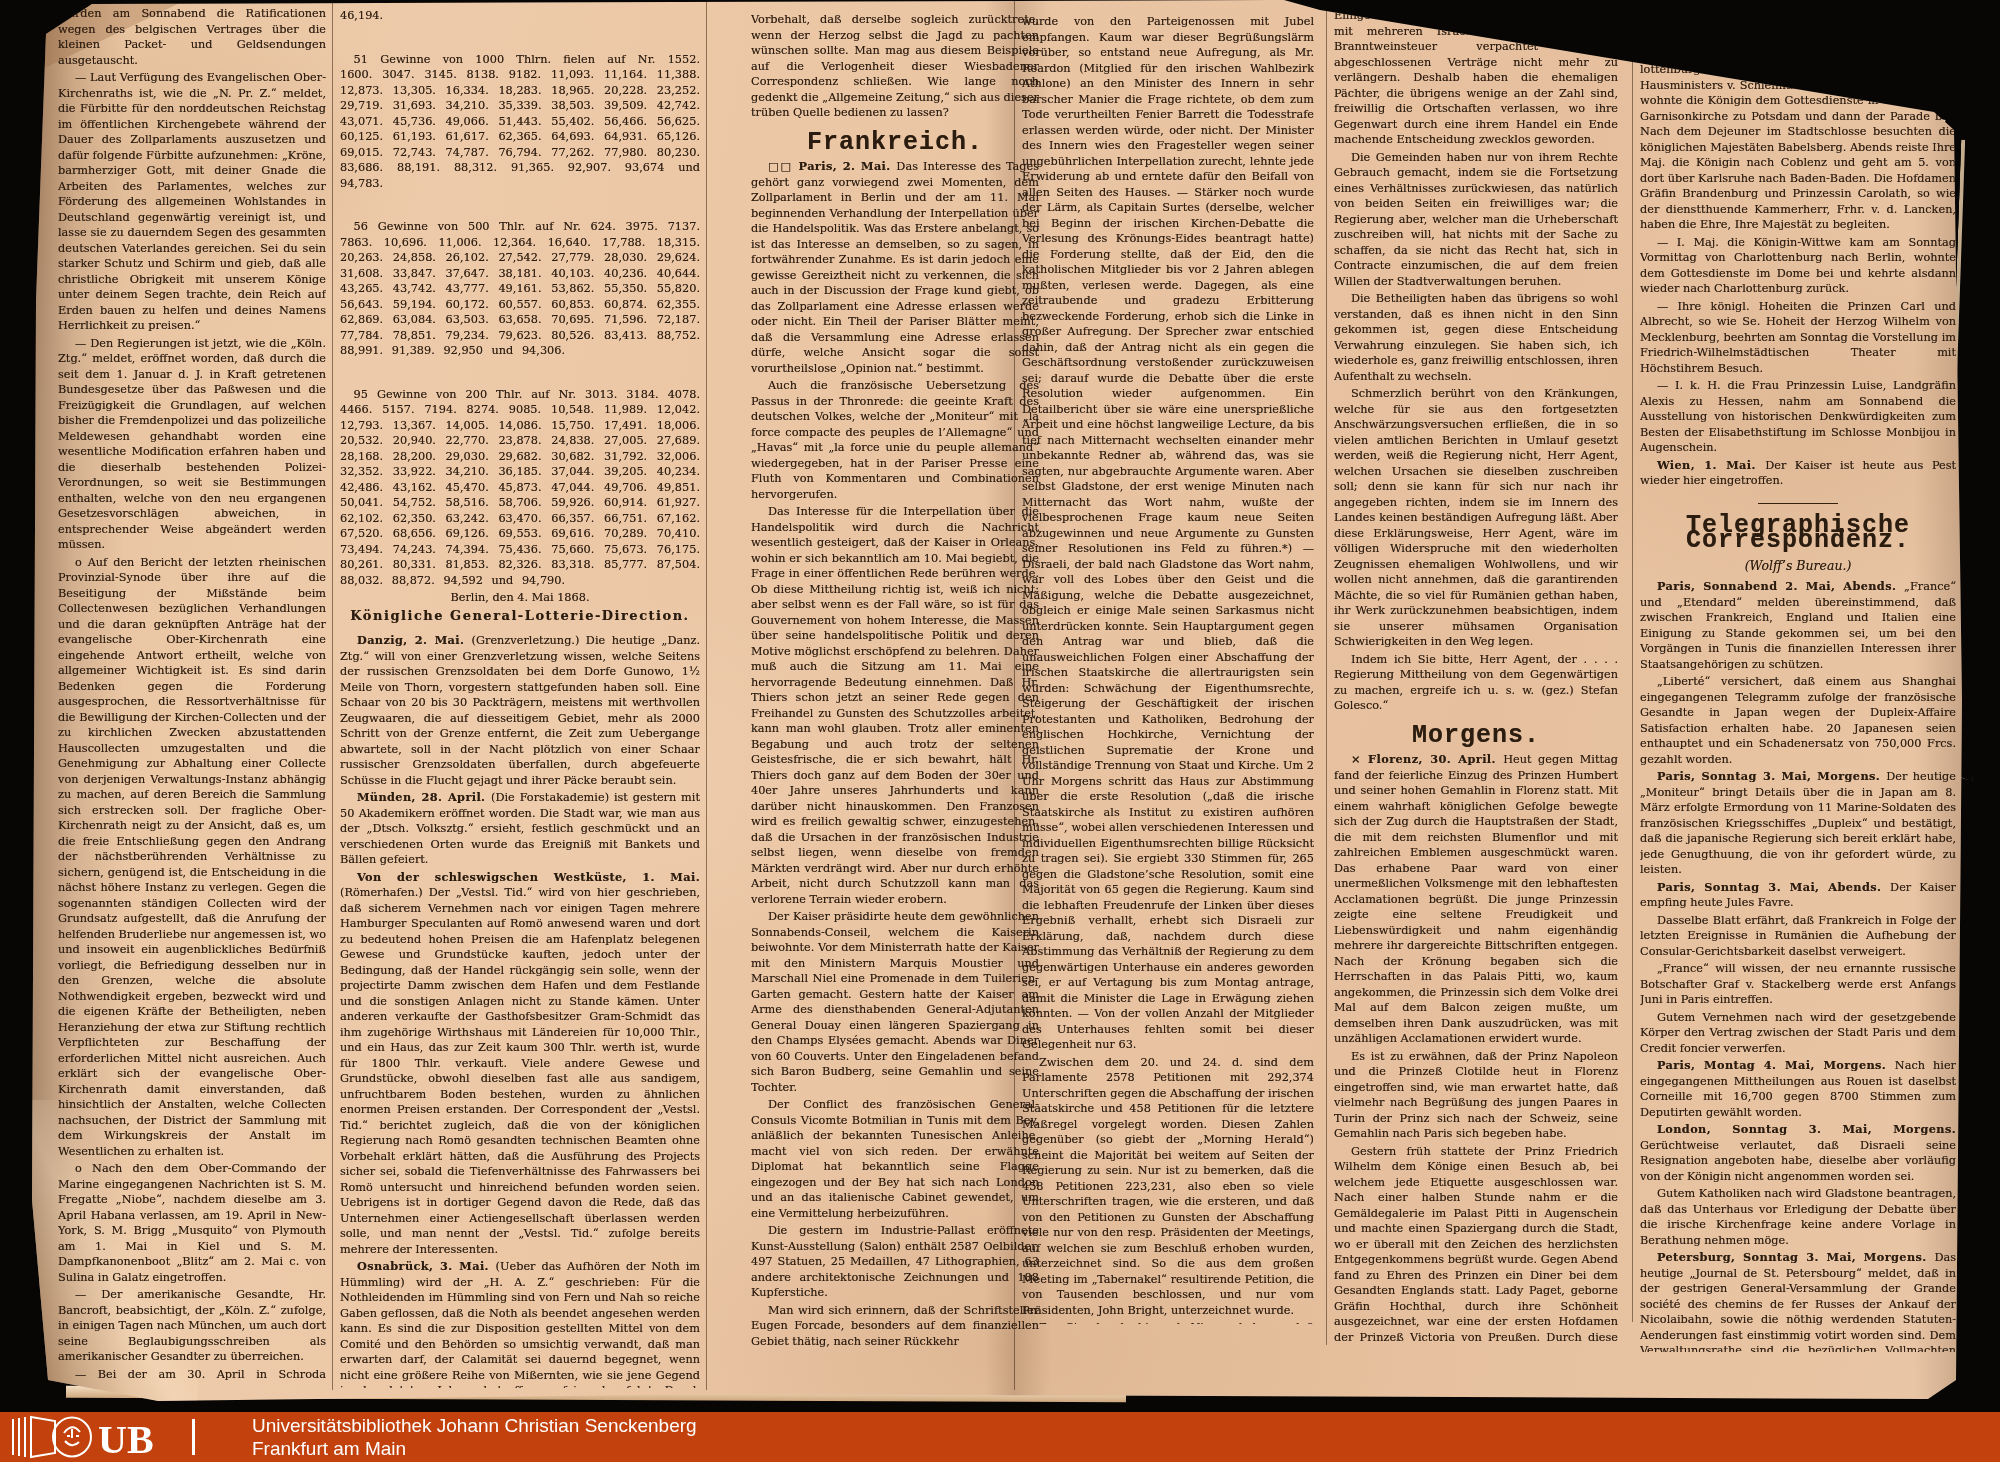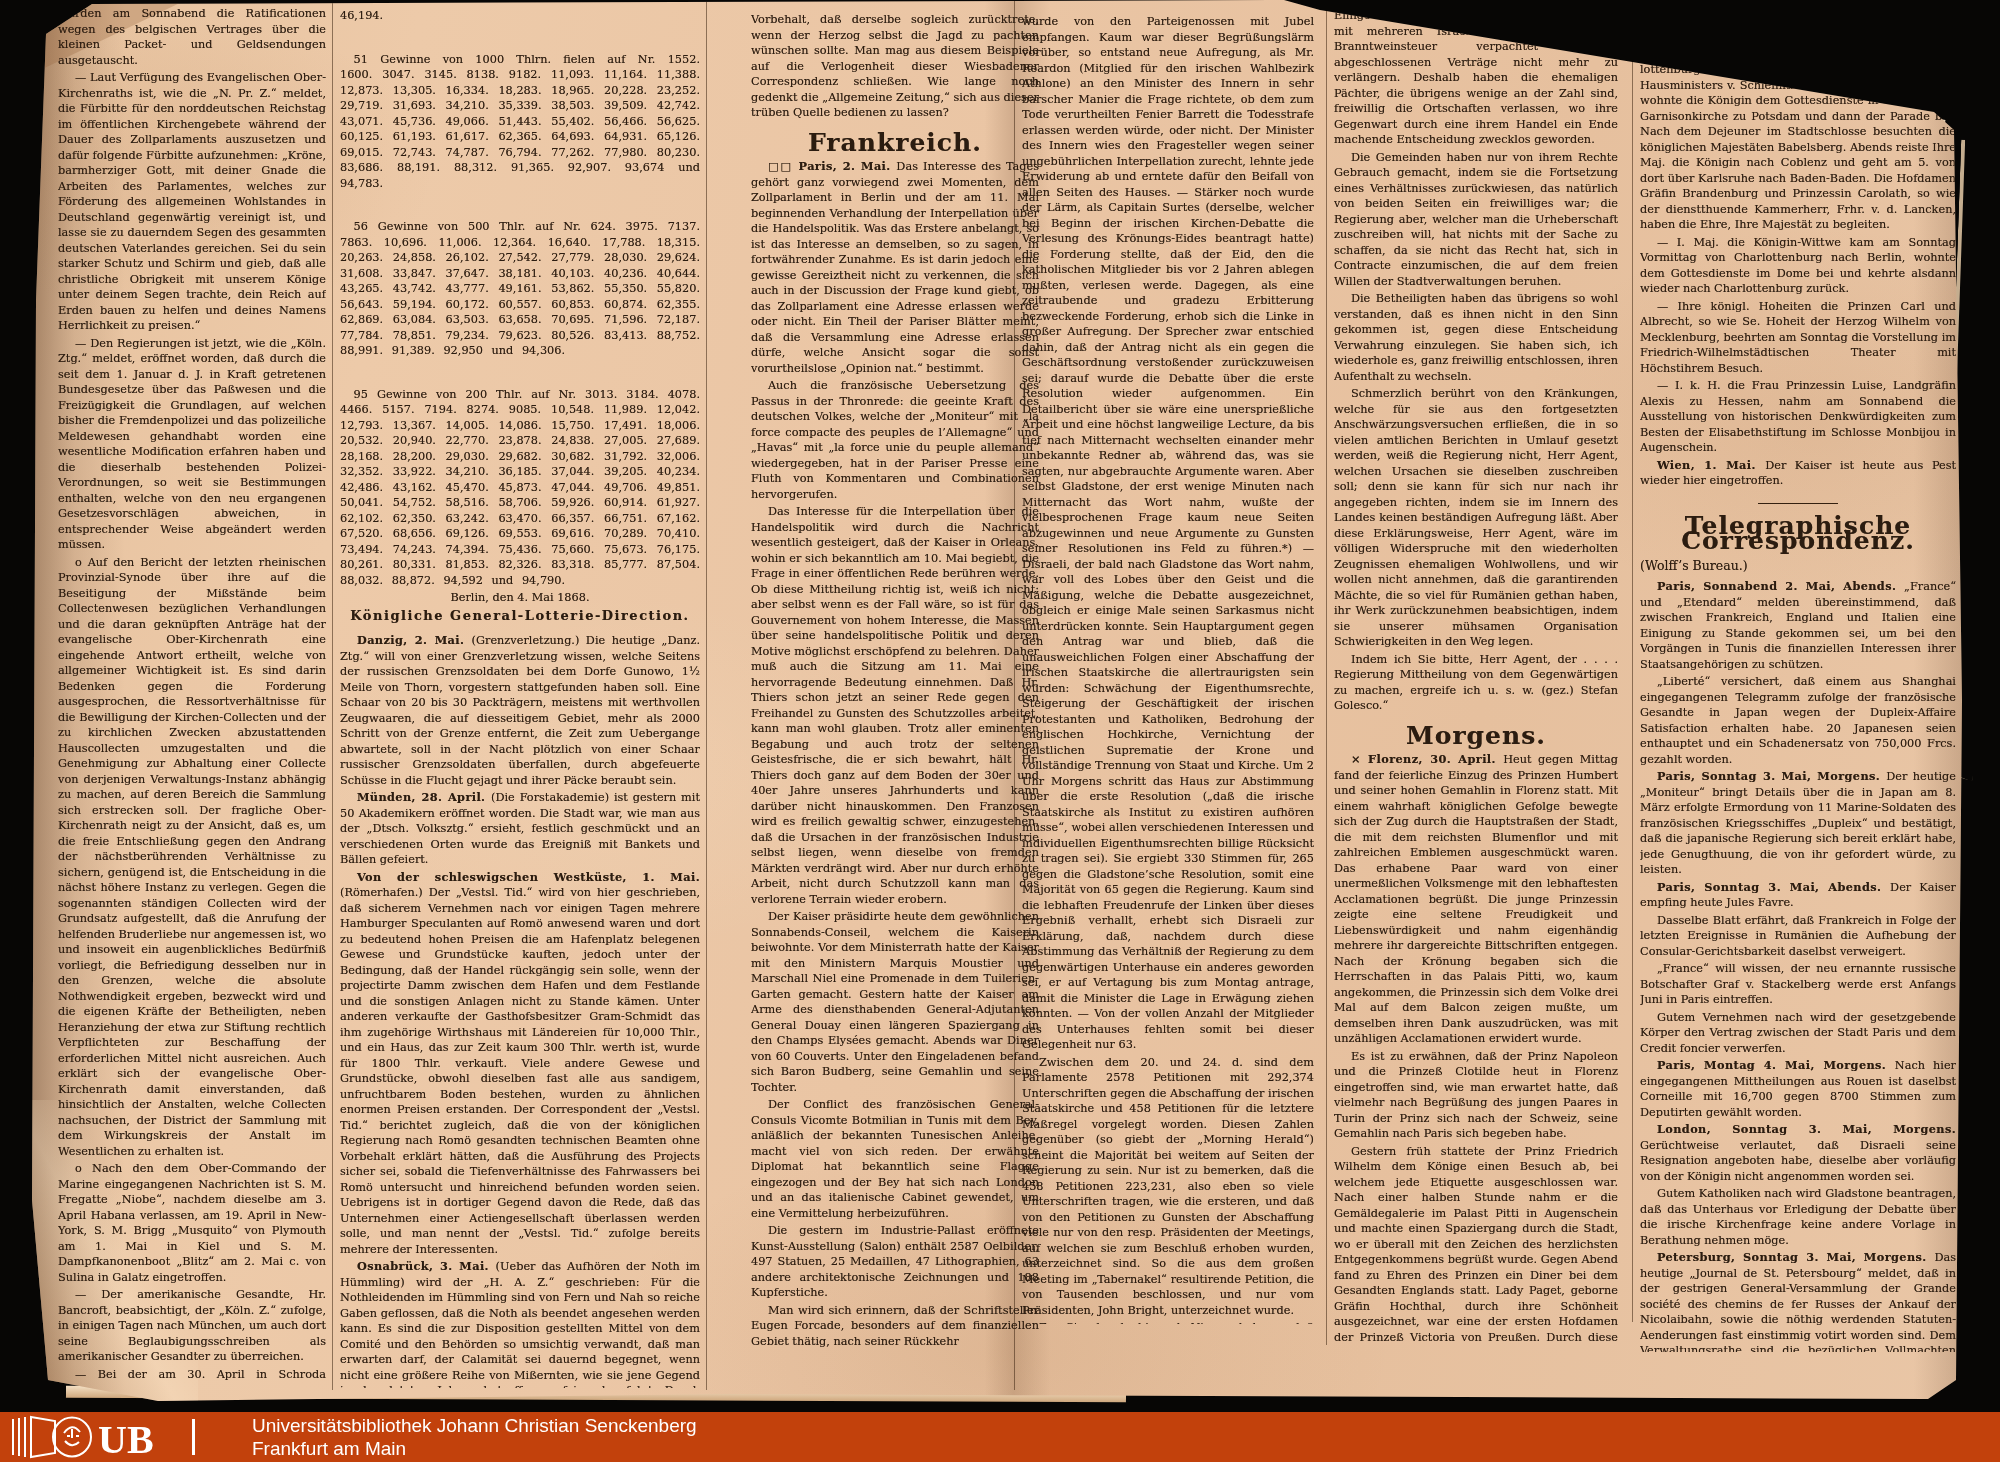--- a/index.html
+++ b/index.html
@@ -52,22 +52,22 @@
   .vr-5{left:1604px;top:42px;height:1280px;}
   
   .col p{margin:0 0 2px 0;}
   p.p{text-indent:1.5em;}
   p.cont{text-indent:0;}
   p.numbers{text-indent:1.2em;word-spacing:5px;margin-top:28px;}
   p.center{text-align:center;text-indent:0;margin-top:2px;}
   p.centerbold{text-align:center;text-indent:0;font-weight:bold;letter-spacing:1.5px;font-size:13px;margin:2px 0 10px;}
   .lead{font-weight:bold;letter-spacing:.4px;}
   .section-heading{font-weight:bold;text-align:center;font-size:25px;letter-spacing:1px;
-    margin:14px 0 9px;text-indent:0;}
-  .section-subheading{text-align:left;font-size:12.5px;margin:0 0 6px;text-indent:0;}
+    margin:14px 0 9px;text-indent:0;font-family:Liberation Mono, monospace;}
+  .section-subheading{text-align:center;font-size:12.5px;margin:0 0 6px;text-indent:0;font-style:italic;}
   .section-rule{width:80px;border-top:1.6px solid #33200f;margin:14px auto 6px;}
   
   .footer-bar{position:absolute;left:0;bottom:0;width:2000px;height:50px;background:#c2410c;z-index:5;
     display:flex;align-items:center;}
   .ub-logo{margin-left:10px;flex:0 0 auto;}
   .footer-text{margin-left:32px;color:#fff;font-family:"Liberation Sans","DejaVu Sans",sans-serif;
     font-size:19px;line-height:23px;}
 </style>
 </head>
 <body>

